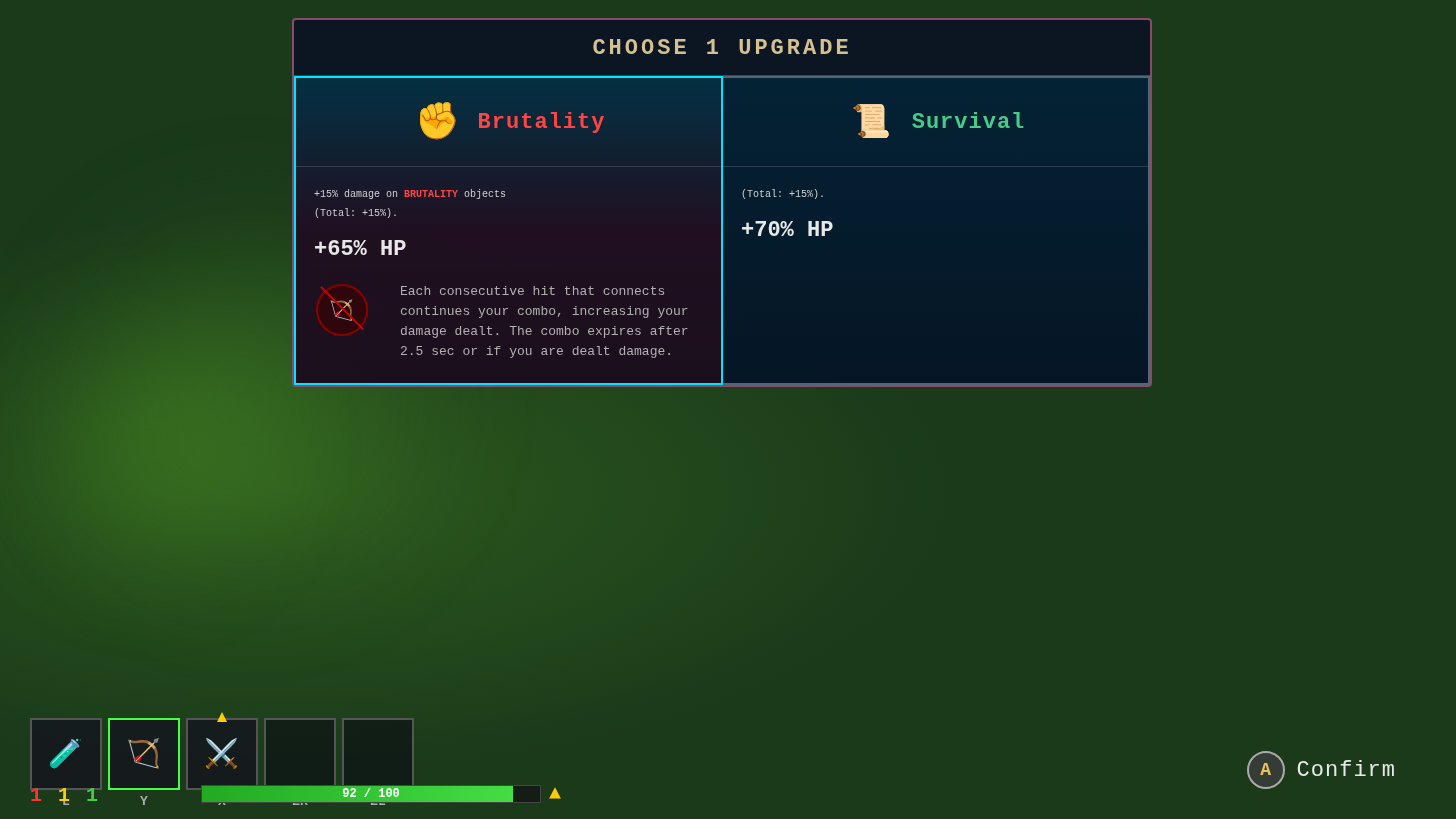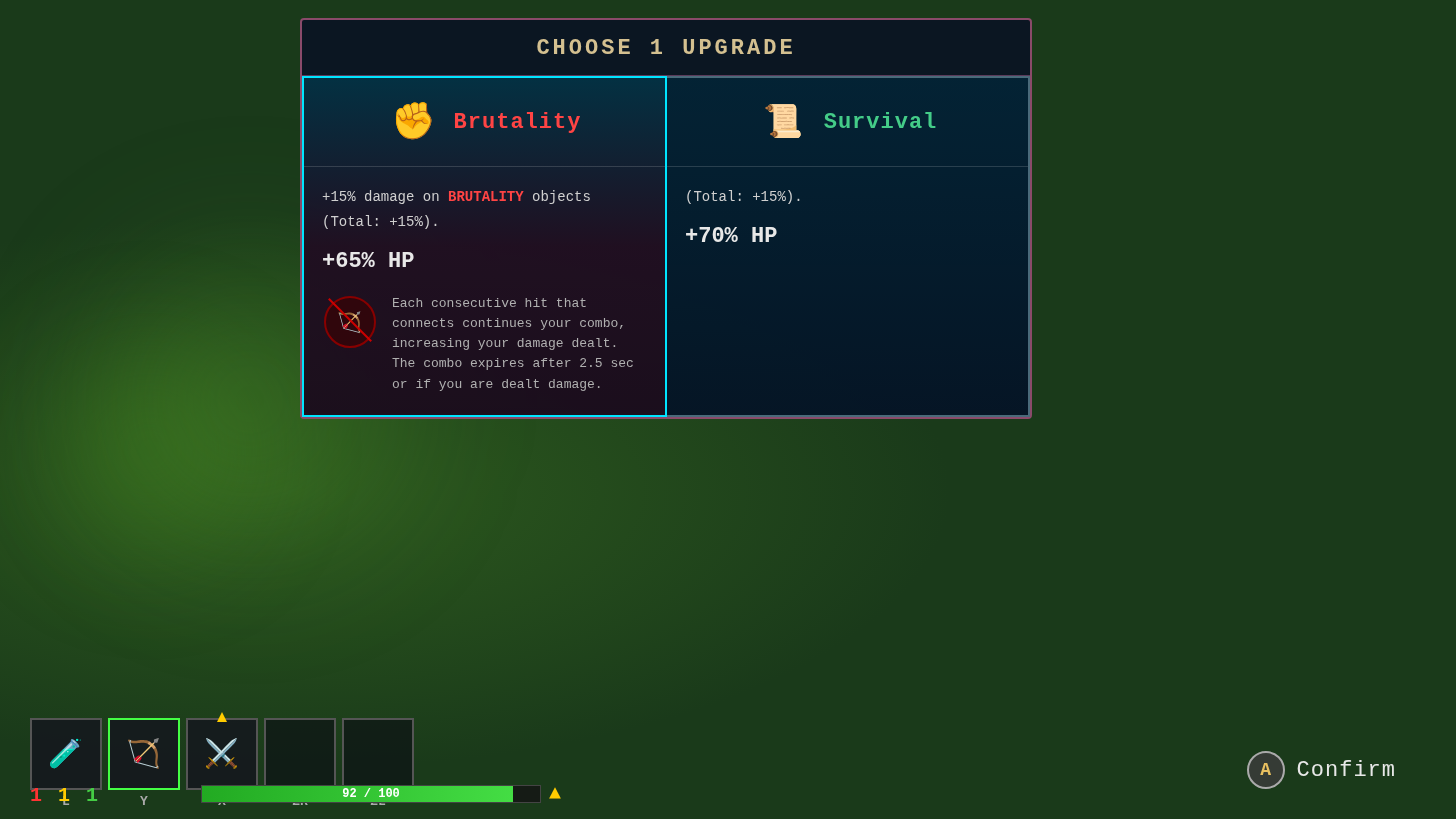--- a/index.html
+++ b/index.html
@@ -35,22 +35,22 @@
       width: 400px; height: 400px;
       left: 50px; top: 200px;
       background: radial-gradient(circle, rgba(80,150,40,0.4) 0%, transparent 70%);
       filter: blur(60px);
     }
 
     
     .dialog {
       position: absolute;
       top: 18px;
-      left: 300px;
-      width: 732px;
+      left: 292px;
+      width: 860px;
       background: rgba(10, 20, 35, 0.92);
       border: 2px solid #8a4a6a;
       border-radius: 4px;
     }
 
     .dialog-title {
       text-align: center;
       padding: 16px 0 14px;
       font-size: 22px;
       font-weight: bold;
@@ -113,21 +113,21 @@
       font-weight: bold;
       color: #44cc88;
       letter-spacing: 1px;
     }
 
     .card-body {
       padding: 20px 18px;
     }
 
     .stat-line {
-      font-size: 14px;
+      font-size: 10px;
       color: #d0d0d0;
       margin-bottom: 4px;
       line-height: 1.5;
     }
 
     .highlight-brutality {
       color: #ff4444;
       font-weight: bold;
     }
 
@@ -138,21 +138,21 @@
 
     .stat-hp {
       font-size: 22px;
       color: #e8e8e8;
       font-weight: bold;
       margin: 16px 0 20px;
     }
 
     .ability-row {
       display: flex;
-      gap: 14px;
+      gap: 30px;
       align-items: flex-start;
     }
 
     .ability-icon {
       width: 56px;
       height: 56px;
       flex-shrink: 0;
       position: relative;
       display: flex;
       align-items: center;

